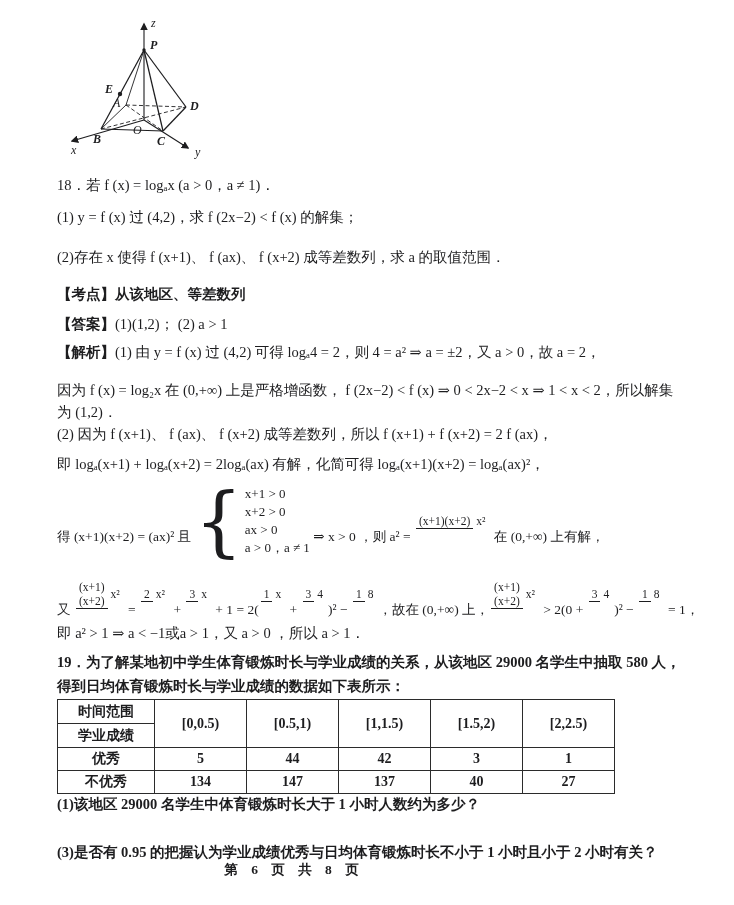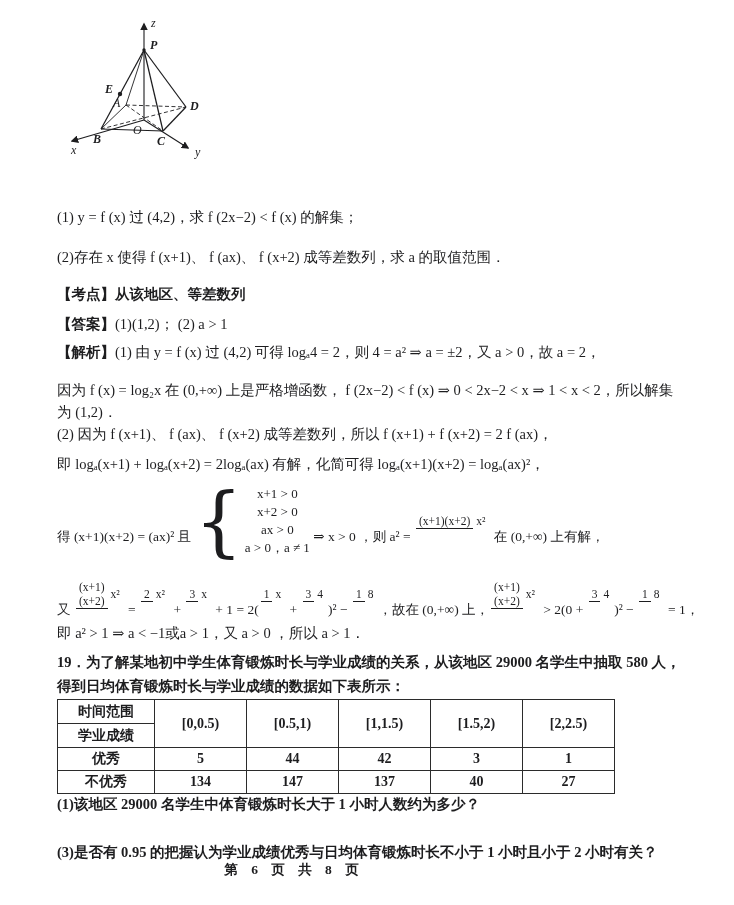--- a/index.html
+++ b/index.html
@@ -11,21 +11,21 @@
   .b{font-weight:bold;}
   .lbl{font-weight:bold;}
   
   .math{display:flex;align-items:center;font-size:13.5px;}
   .mt{white-space:pre;margin-top:32px;}
   .frac{display:inline-flex;flex-direction:row;align-items:center;margin:0 2px;font-size:11.5px;line-height:14px;}
   .frac .num{border-bottom:1px solid #1d1d1f;padding:0 3px;}
   .frac .den{padding:0 3px;}
   .cases{display:inline-flex;align-items:center;}
   .brace{font-size:76px;line-height:72px;font-weight:400;font-family:"DejaVu Serif",serif;margin-right:2px;}
-  .cases-col{display:inline-flex;flex-direction:column;font-size:13px;line-height:18px;text-align:left;align-items:center;}
+  .cases-col{display:inline-flex;flex-direction:column;font-size:13px;line-height:18px;text-align:left;}
   
   .fig{position:absolute;left:56px;top:4px;}
   .fig text{font-size:12px;font-style:italic;font-family:"Liberation Serif",serif;fill:#1d1d1f;}
   .fig .edge{stroke:#1d1d1f;stroke-width:1.25;fill:none;}
   .fig .thin{stroke:#1d1d1f;stroke-width:0.9;fill:none;}
   .fig .dash{stroke:#1d1d1f;stroke-width:0.9;fill:none;stroke-dasharray:4 2.5;}
   .fig .axis{stroke:#1d1d1f;stroke-width:1.1;fill:none;}
   
   .stats{position:absolute;left:57px;top:699px;border-collapse:collapse;table-layout:fixed;}
   .stats td{border:1.6px solid #2b2b2b;text-align:center;vertical-align:middle;
@@ -72,20 +72,21 @@
     <text x="49" y="89" font-weight="bold">E</text>
     <text x="57" y="103">A</text>
     <text x="37" y="139" font-weight="bold">B</text>
     <text x="101" y="141" font-weight="bold">C</text>
     <text x="134" y="106" font-weight="bold">D</text>
     <text x="77" y="130">O</text>
     <text x="15" y="150">x</text>
     <text x="139" y="152">y</text>
   </svg>
 
+  <div class="blk" style="top:174px">18．若 f (x) = logₐx (a &gt; 0，a ≠ 1)．</div>
   <div class="blk" style="top:206px">(1) y = f (x) 过 (4,2)，求 f (2x−2) &lt; f (x) 的解集；</div>
   <div class="blk" style="top:246px">(2)存在 x 使得 f (x+1)、 f (ax)、 f (x+2) 成等差数列，求 a 的取值范围．</div>
 
   <div class="blk" style="top:283px">
     <span class="lbl">【考点】</span><span class="b">从该地区、等差数列</span>
   </div>
   <div class="blk" style="top:313px">
     <span class="lbl">【答案】</span><span>(1)(1,2)； (2) a &gt; 1</span>
   </div>
 

